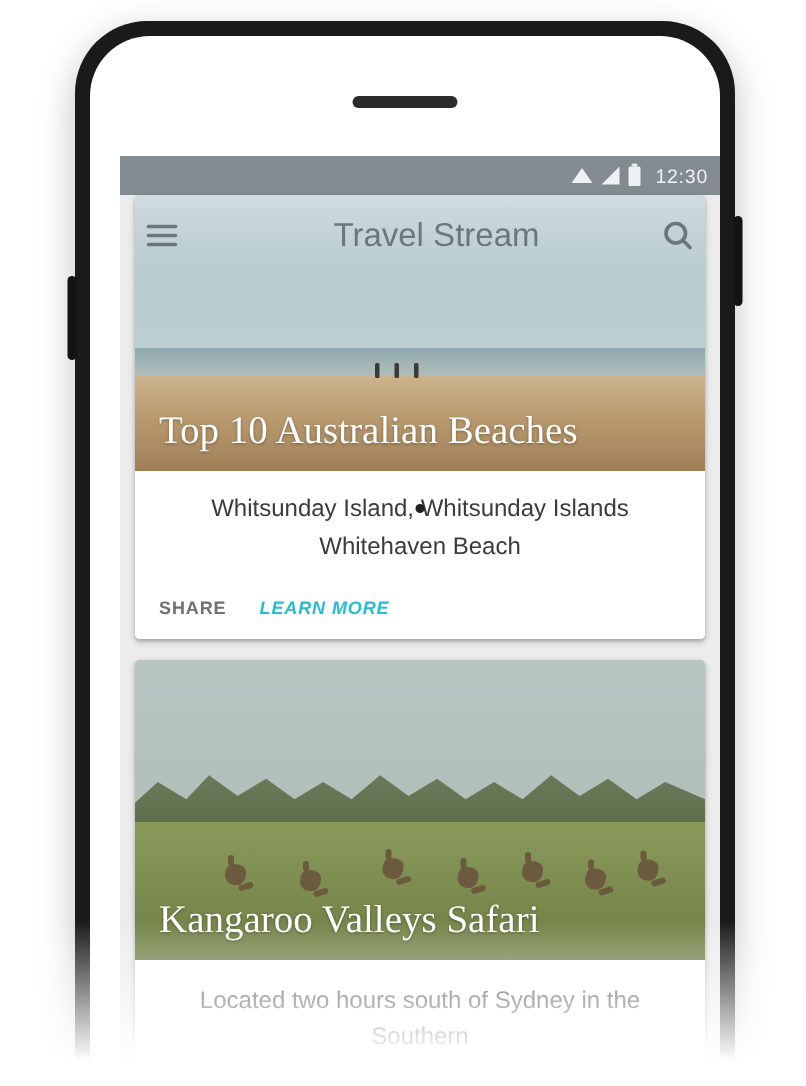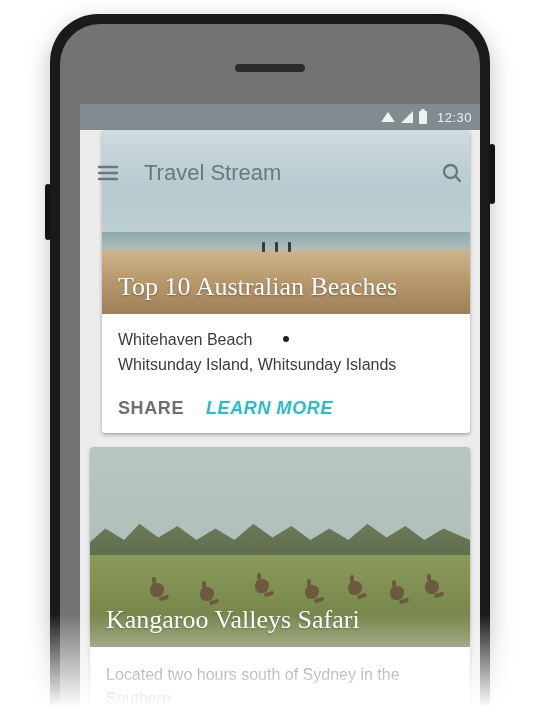--- a/index.html
+++ b/index.html
@@ -12,22 +12,23 @@
     left: 50px; top: 14px;
     width: 440px; height: 710px;
     background: #1a1a1a;
     border-radius: 48px 48px 0 0;
     box-shadow: 0 8px 24px rgba(0,0,0,0.25);
   }
   .phone-inner {
     position: absolute;
     left: 10px; top: 10px;
     width: 420px; height: 700px;
-    background: #737373;
+    background: #ffffff;
     border-radius: 40px 40px 0 0;
+    text-align: center;
   }
   .speaker {
     position: absolute;
     left: 50%; top: 40px;
     width: 70px; height: 8px;
     margin-left: -35px;
     background: #2b2b2b;
     border-radius: 4px;
   }
   .phone-btn {
@@ -82,21 +83,21 @@
     position: absolute;
     top: -2px; left: 2px;
     width: 4px; height: 2px;
     background: #eef1f2;
     border-radius: 1px;
   }
 
   
   .appbar {
     position: absolute;
-    top: 42px; left: 0; right: 0;
+    top: 26px; left: 0; right: 0;
     height: 54px;
     display: flex;
     align-items: center;
     padding: 16px 14px;
     color: #6d7b80;
     z-index: 5;
   }
   .appbar .title {
     flex: 1;
     font-size: 22px;
@@ -154,21 +155,21 @@
   }
   .hero-title {
     position: absolute; left: 16px; bottom: 12px;
     color: #ffffff;
     font-size: 26px;
     font-weight: 300;
     text-shadow: 0 1px 2px rgba(0,0,0,0.35);
     font-family: Georgia, "Times New Roman", serif;
   }
   
-  .card.first { margin-top: 0; margin-left: 12px; }
+  .card.first { margin-top: 0; }
   .card.first .hero1 { margin-top: 0; }
   .content-inner { padding-top: 0; }
 
   .card-body {
     padding: 14px 16px 10px 16px;
     color: #3b3b3b;
     font-size: 16px;
     line-height: 1.55;
     position: relative;
   }
@@ -177,21 +178,21 @@
     left: 50%; top: 22px;
     width: 6px; height: 6px;
     margin-left: -3px;
     background: #222;
     border-radius: 50%;
   }
   .card-actions {
     display: flex;
     gap: 22px;
     padding: 10px 16px 14px 16px;
-    font-size: 18px;
+    font-size: 12px;
     font-weight: 600;
     letter-spacing: 0.6px;
   }
   .act-grey { color: #6f6f6f; }
   .act-accent { color: #28bcd4; font-style: italic; }
 
   
   .hero2 {
     position: relative;
     height: 200px;
@@ -299,22 +300,22 @@
                 <div class="water"></div>
                 <div class="sand"></div>
                 <div class="people">
                     <span></span>
                     <span></span>
                     <span></span>
                   </div>
                 <div class="hero-title">Top 10 Australian Beaches</div>
               </div>
               <div class="card-body">
+                <div>Whitsunday Island, Whitsunday Islands</div>
                 <div>Whitehaven Beach</div>
-                <div>Whitsunday Island, Whitsunday Islands</div>
                 <div class="dot"></div>
               </div>
               <div class="card-actions">
                 <span class="act-grey">SHARE</span>
                 <span class="act-accent">LEARN MORE</span>
               </div>
             </div>
 
             <div class="card">
               <div class="hero2">

